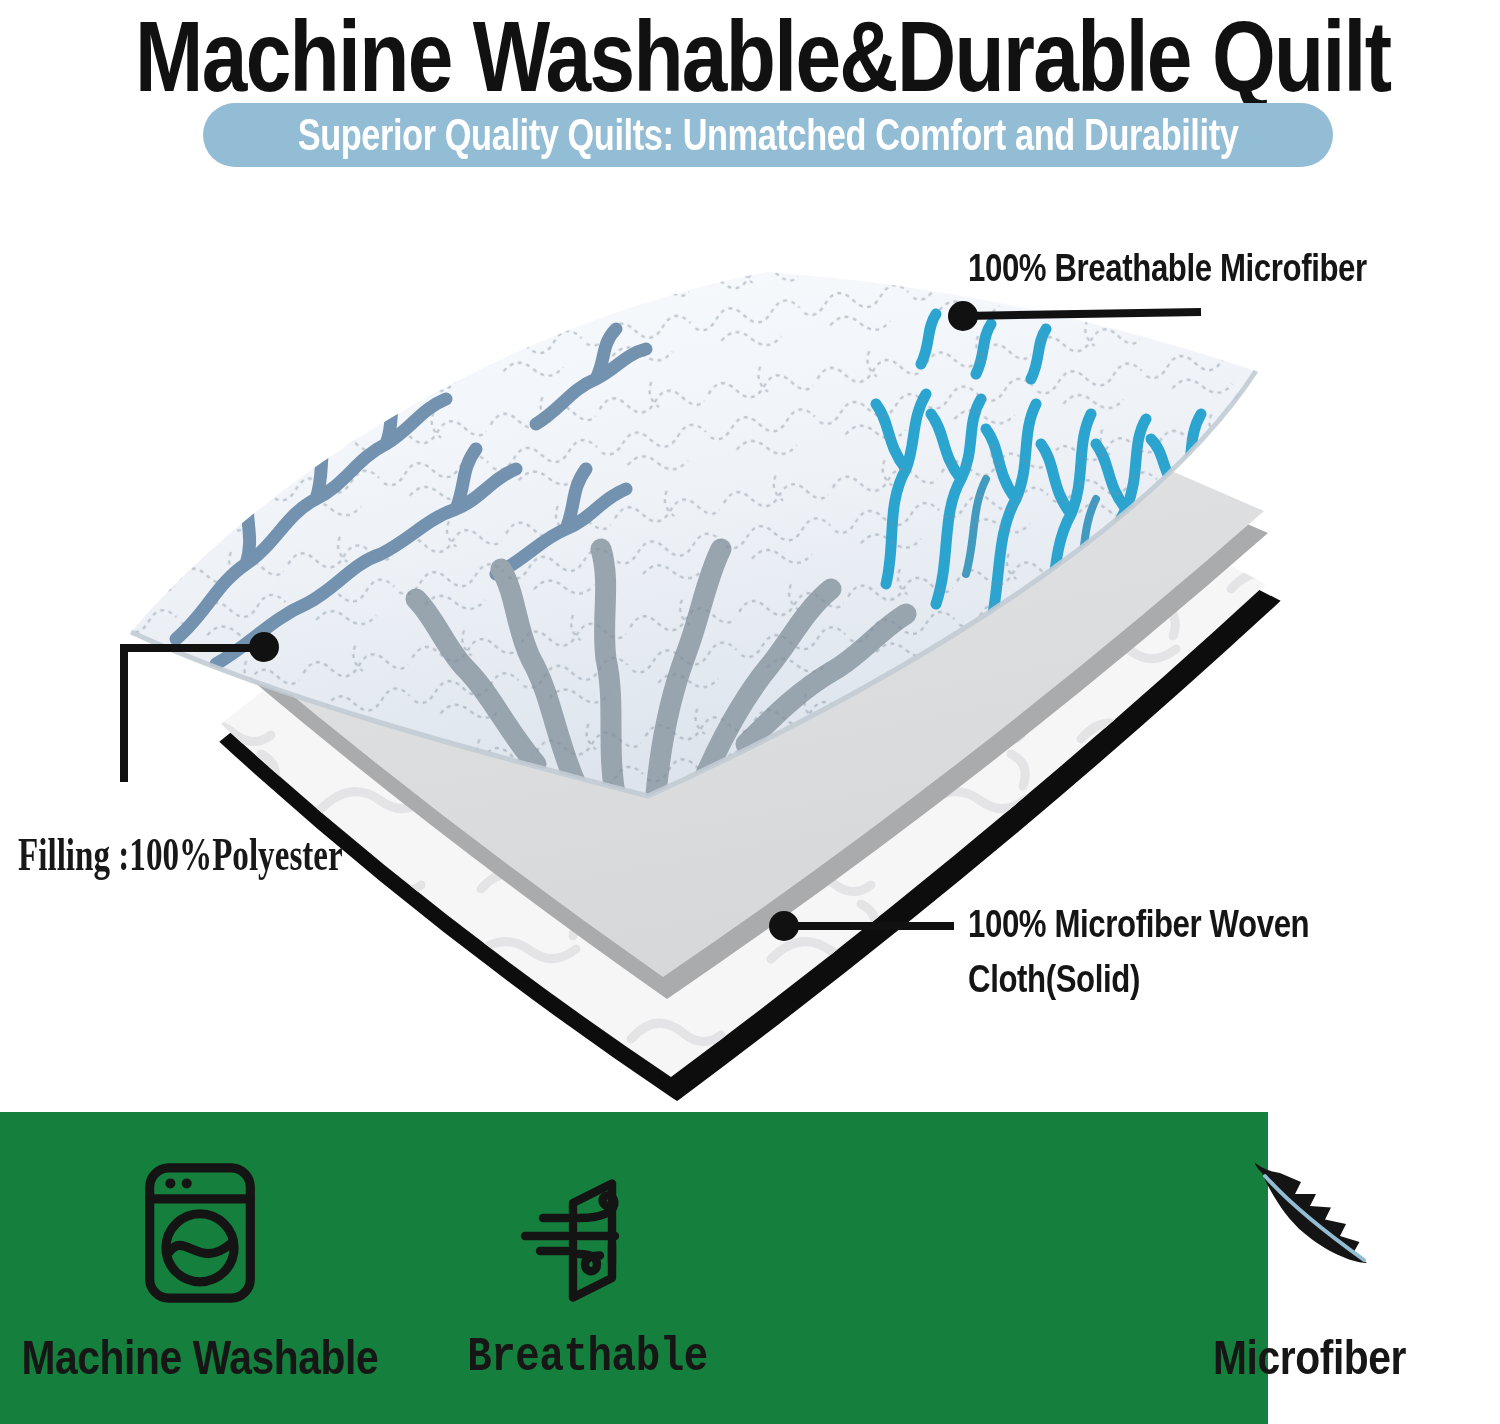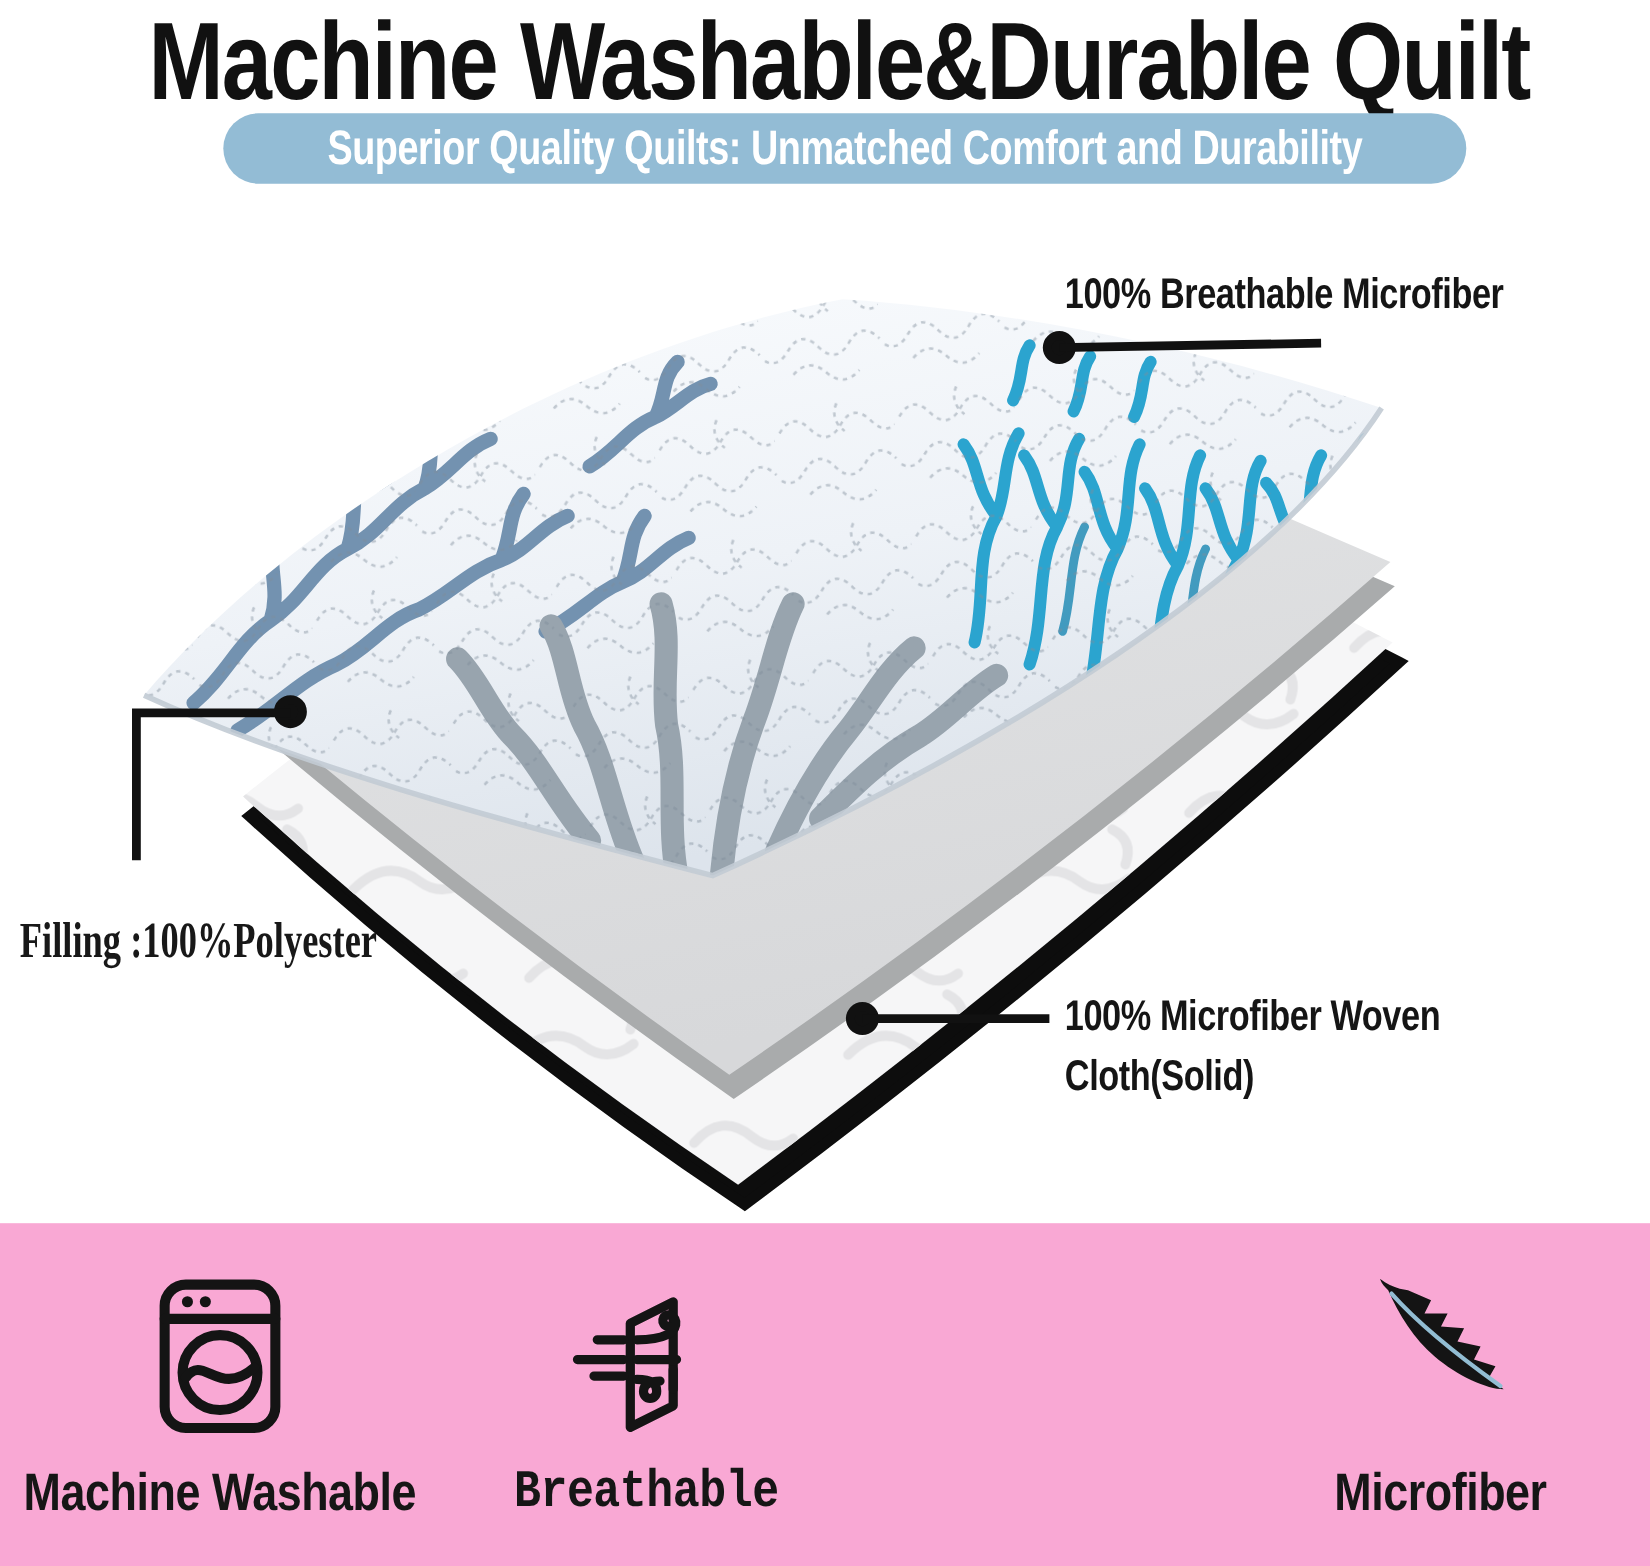--- a/index.html
+++ b/index.html
@@ -16,21 +16,21 @@
           transform:scaleX(.78);transform-origin:50% 50%;letter-spacing:-.5px;}
   
   .diagram{position:absolute;left:0;top:244px;width:1222px;height:884px;margin-left:16px;}
   .diagram svg{position:absolute;left:0;top:0;}
   .co{position:absolute;color:#151515;font-weight:700;}
   .co-top{left:952px;top:2px;font-size:39px;transform:scaleX(.8);transform-origin:left top;white-space:nowrap;letter-spacing:-.5px;}
   .co-bot{left:952px;top:652px;font-size:39px;line-height:55px;transform:scaleX(.8);transform-origin:left top;white-space:nowrap;letter-spacing:-.5px;}
   .co-fill{left:2px;top:584px;font-family:"Liberation Serif", serif;font-weight:600;
            font-size:46px;transform:scaleX(.72);transform-origin:left top;white-space:nowrap;color:#181818;}
   
-  .band{position:absolute;left:0;top:1112px;width:1500px;height:312px;background:#f9a8d4;}
+  .band{position:absolute;left:0;top:1112px;width:1268px;height:312px;background:#15803d;}
   .feature{position:absolute;top:40px;width:400px;display:flex;flex-direction:column;align-items:center;}
   .f1{left:0px;} .f2{left:388px;font-family:Liberation Mono, monospace;} .f3{left:700px;} .f4{left:1110px;}
   .icon-box{height:162px;display:flex;align-items:center;justify-content:center;}
   .f-label{margin-top:16px;font-size:48px;font-weight:700;color:#161616;white-space:nowrap;
            transform:scaleX(.85);transform-origin:50% 50%;letter-spacing:-.5px;}
 </style>
 </head>
 <body>
 
 <div class="page">

